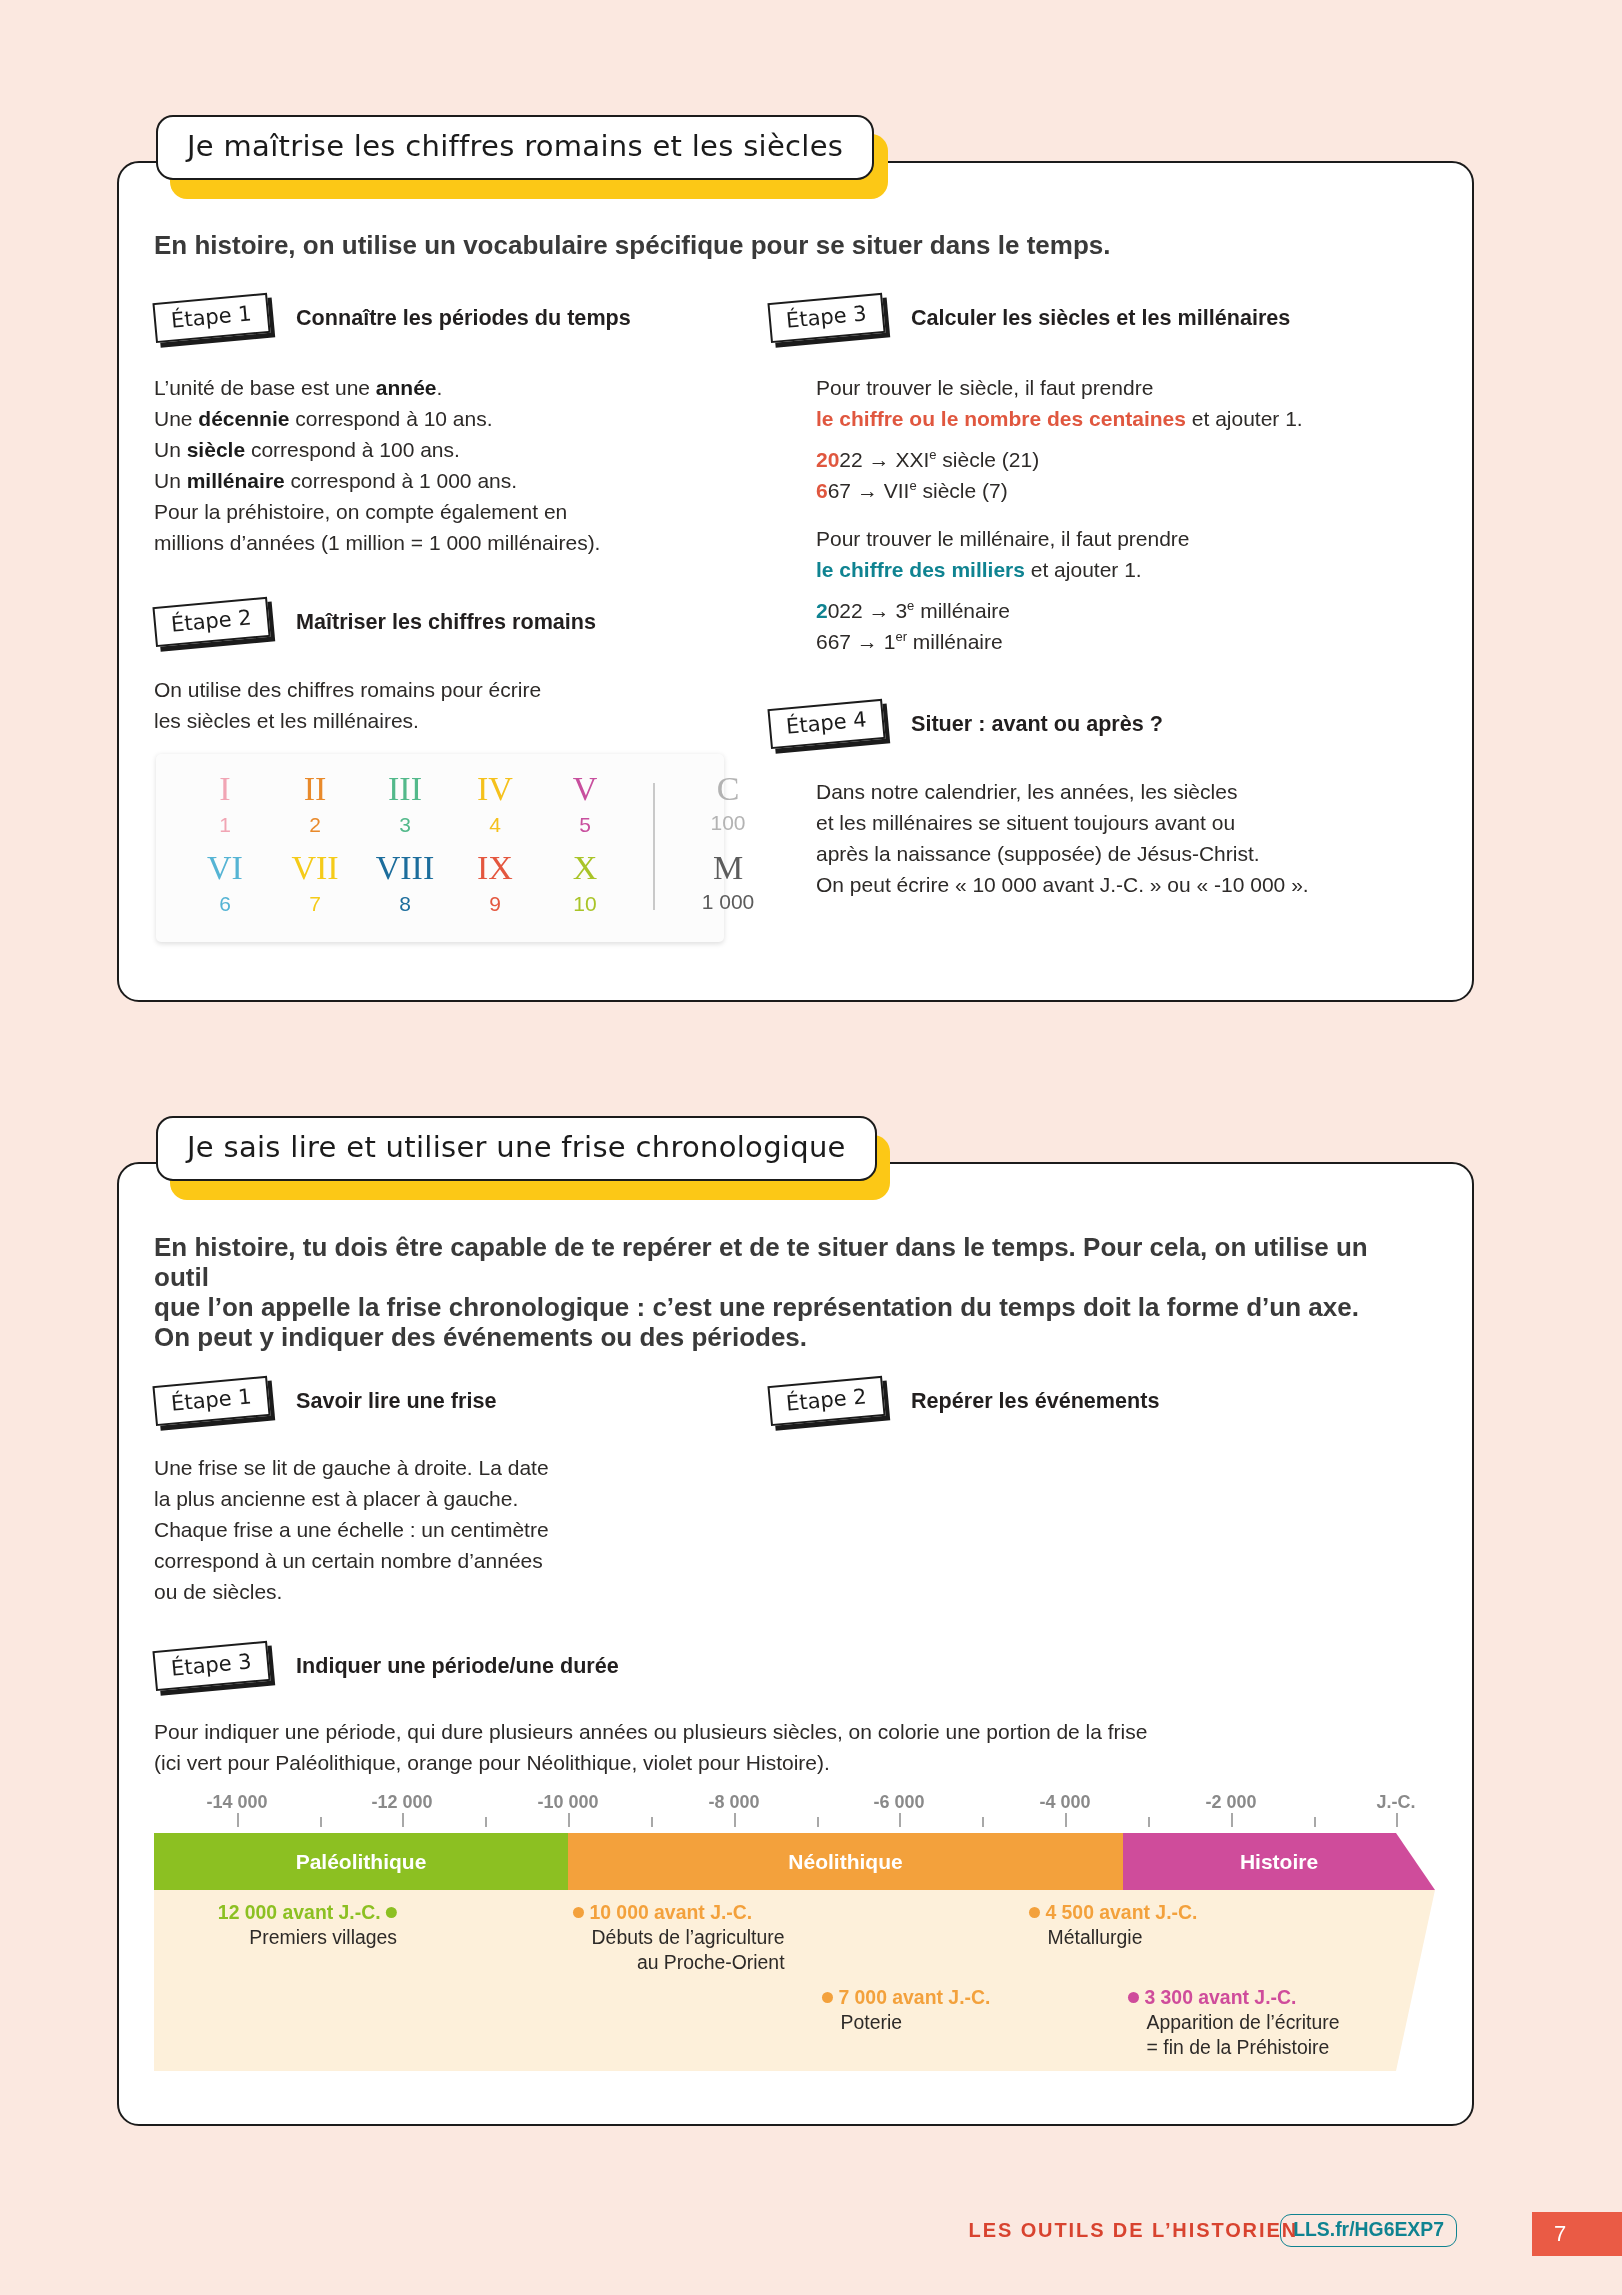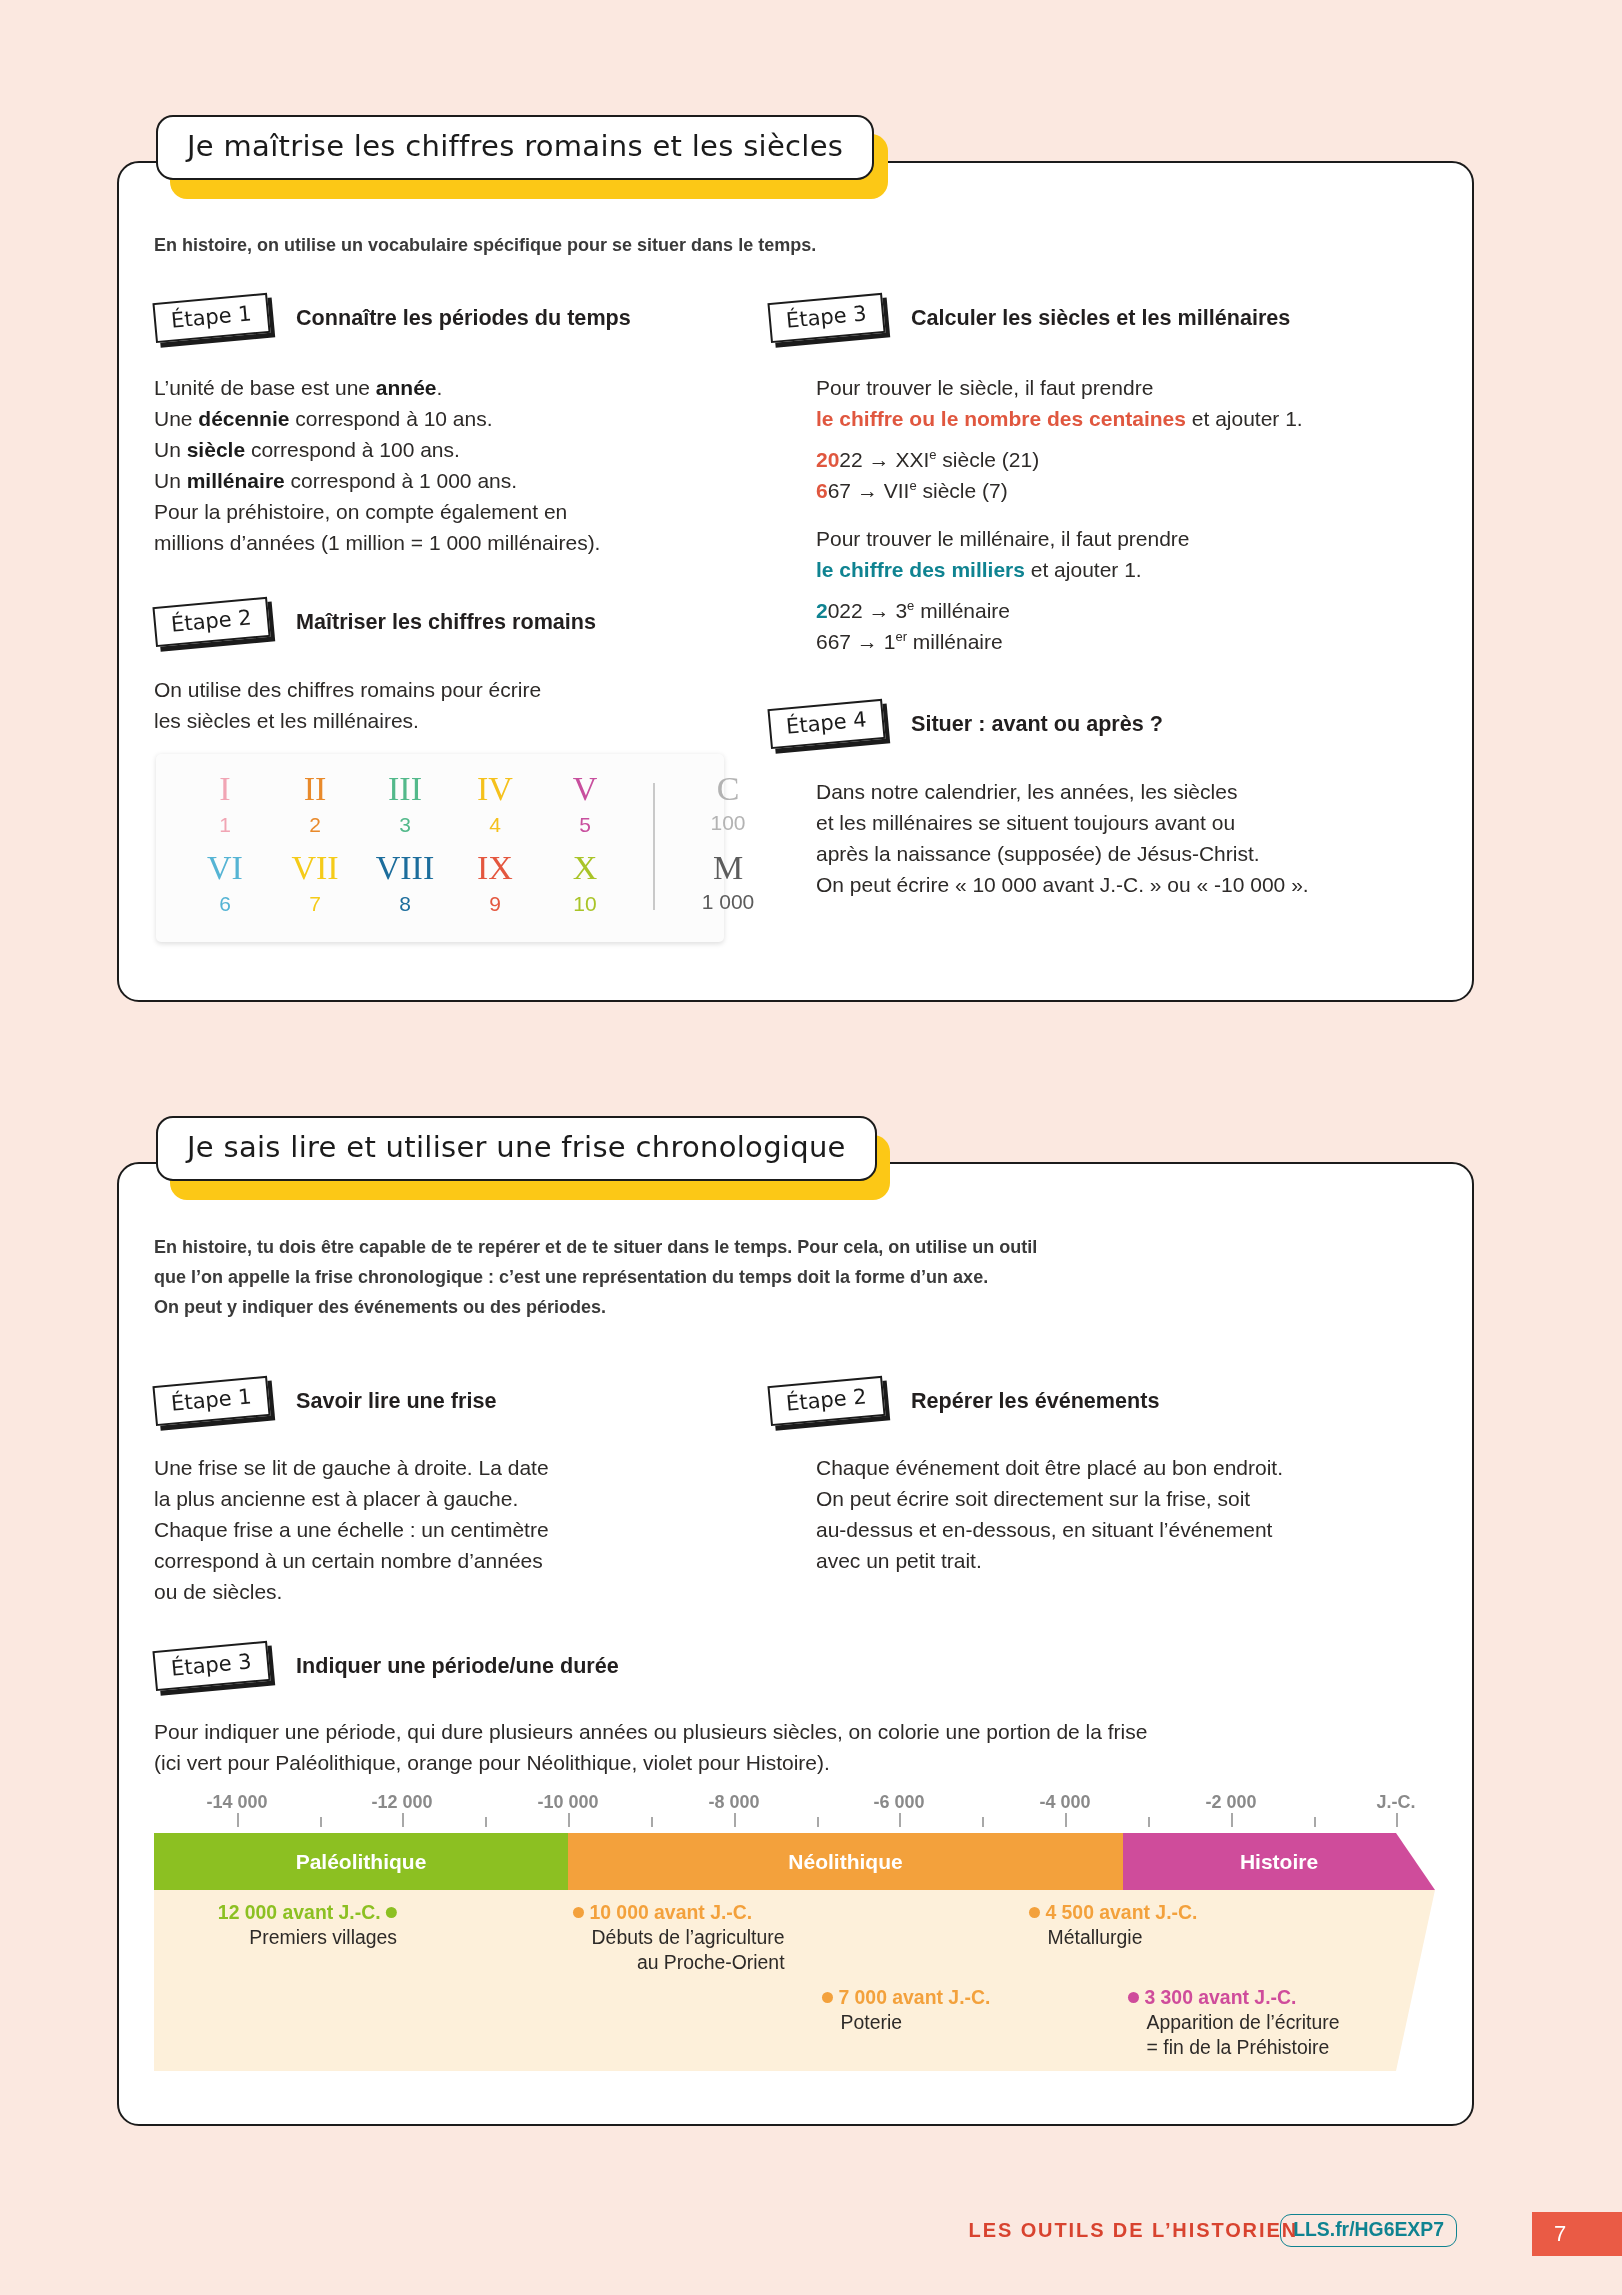--- a/index.html
+++ b/index.html
@@ -45,21 +45,21 @@
     white-space:nowrap;
     box-sizing:border-box;
   }
   #banner-1{left:156px;top:115px;}
   #banner-2{left:156px;top:1116px;}
 
   
   .intro{
     position:absolute;
     font-weight:bold;
-    font-size:18px;
+    font-size:26px;
     line-height:30px;
     color:#3a3a3a;
   }
   #intro-1{left:154px;top:230px;width:1183px;}
   #intro-2{left:154px;top:1232px;width:1268px;}
 
   
   .etape-row{position:absolute;height:51px;}
   .etape-badge{
     position:absolute;left:0;top:0;
@@ -342,26 +342,20 @@
     <div>Une frise se lit de gauche à droite. La date</div>
     <div>la plus ancienne est à placer à gauche.</div>
     <div>Chaque frise a une échelle : un centimètre</div>
     <div>correspond à un certain nombre d’années</div>
     <div>ou de siècles.</div>
   </div>
 
   <div class="etape-row" style="left:769px;top:1381px;">
     <div class="etape-badge">Étape 2</div>
     <div class="etape-title">Repérer les événements</div>
-  </div>
-  <div class="body-text" style="left:816px;top:1452px;width:642px;">
-    <div>Chaque événement doit être placé au bon endroit.</div>
-    <div>On peut écrire soit directement sur la frise, soit</div>
-    <div>au-dessus et en-dessous, en situant l’événement</div>
-    <div>avec un petit trait.</div>
   </div>
 
   <div class="etape-row" style="left:154px;top:1646px;">
     <div class="etape-badge">Étape 3</div>
     <div class="etape-title">Indiquer une période/une durée</div>
   </div>
   <div class="body-text" style="left:154px;top:1716px;width:1285px;">
     <div>Pour indiquer une période, qui dure plusieurs années ou plusieurs siècles, on colorie une portion de la frise</div>
     <div>(ici vert pour Paléolithique, orange pour Néolithique, violet pour Histoire).</div>
   </div>

